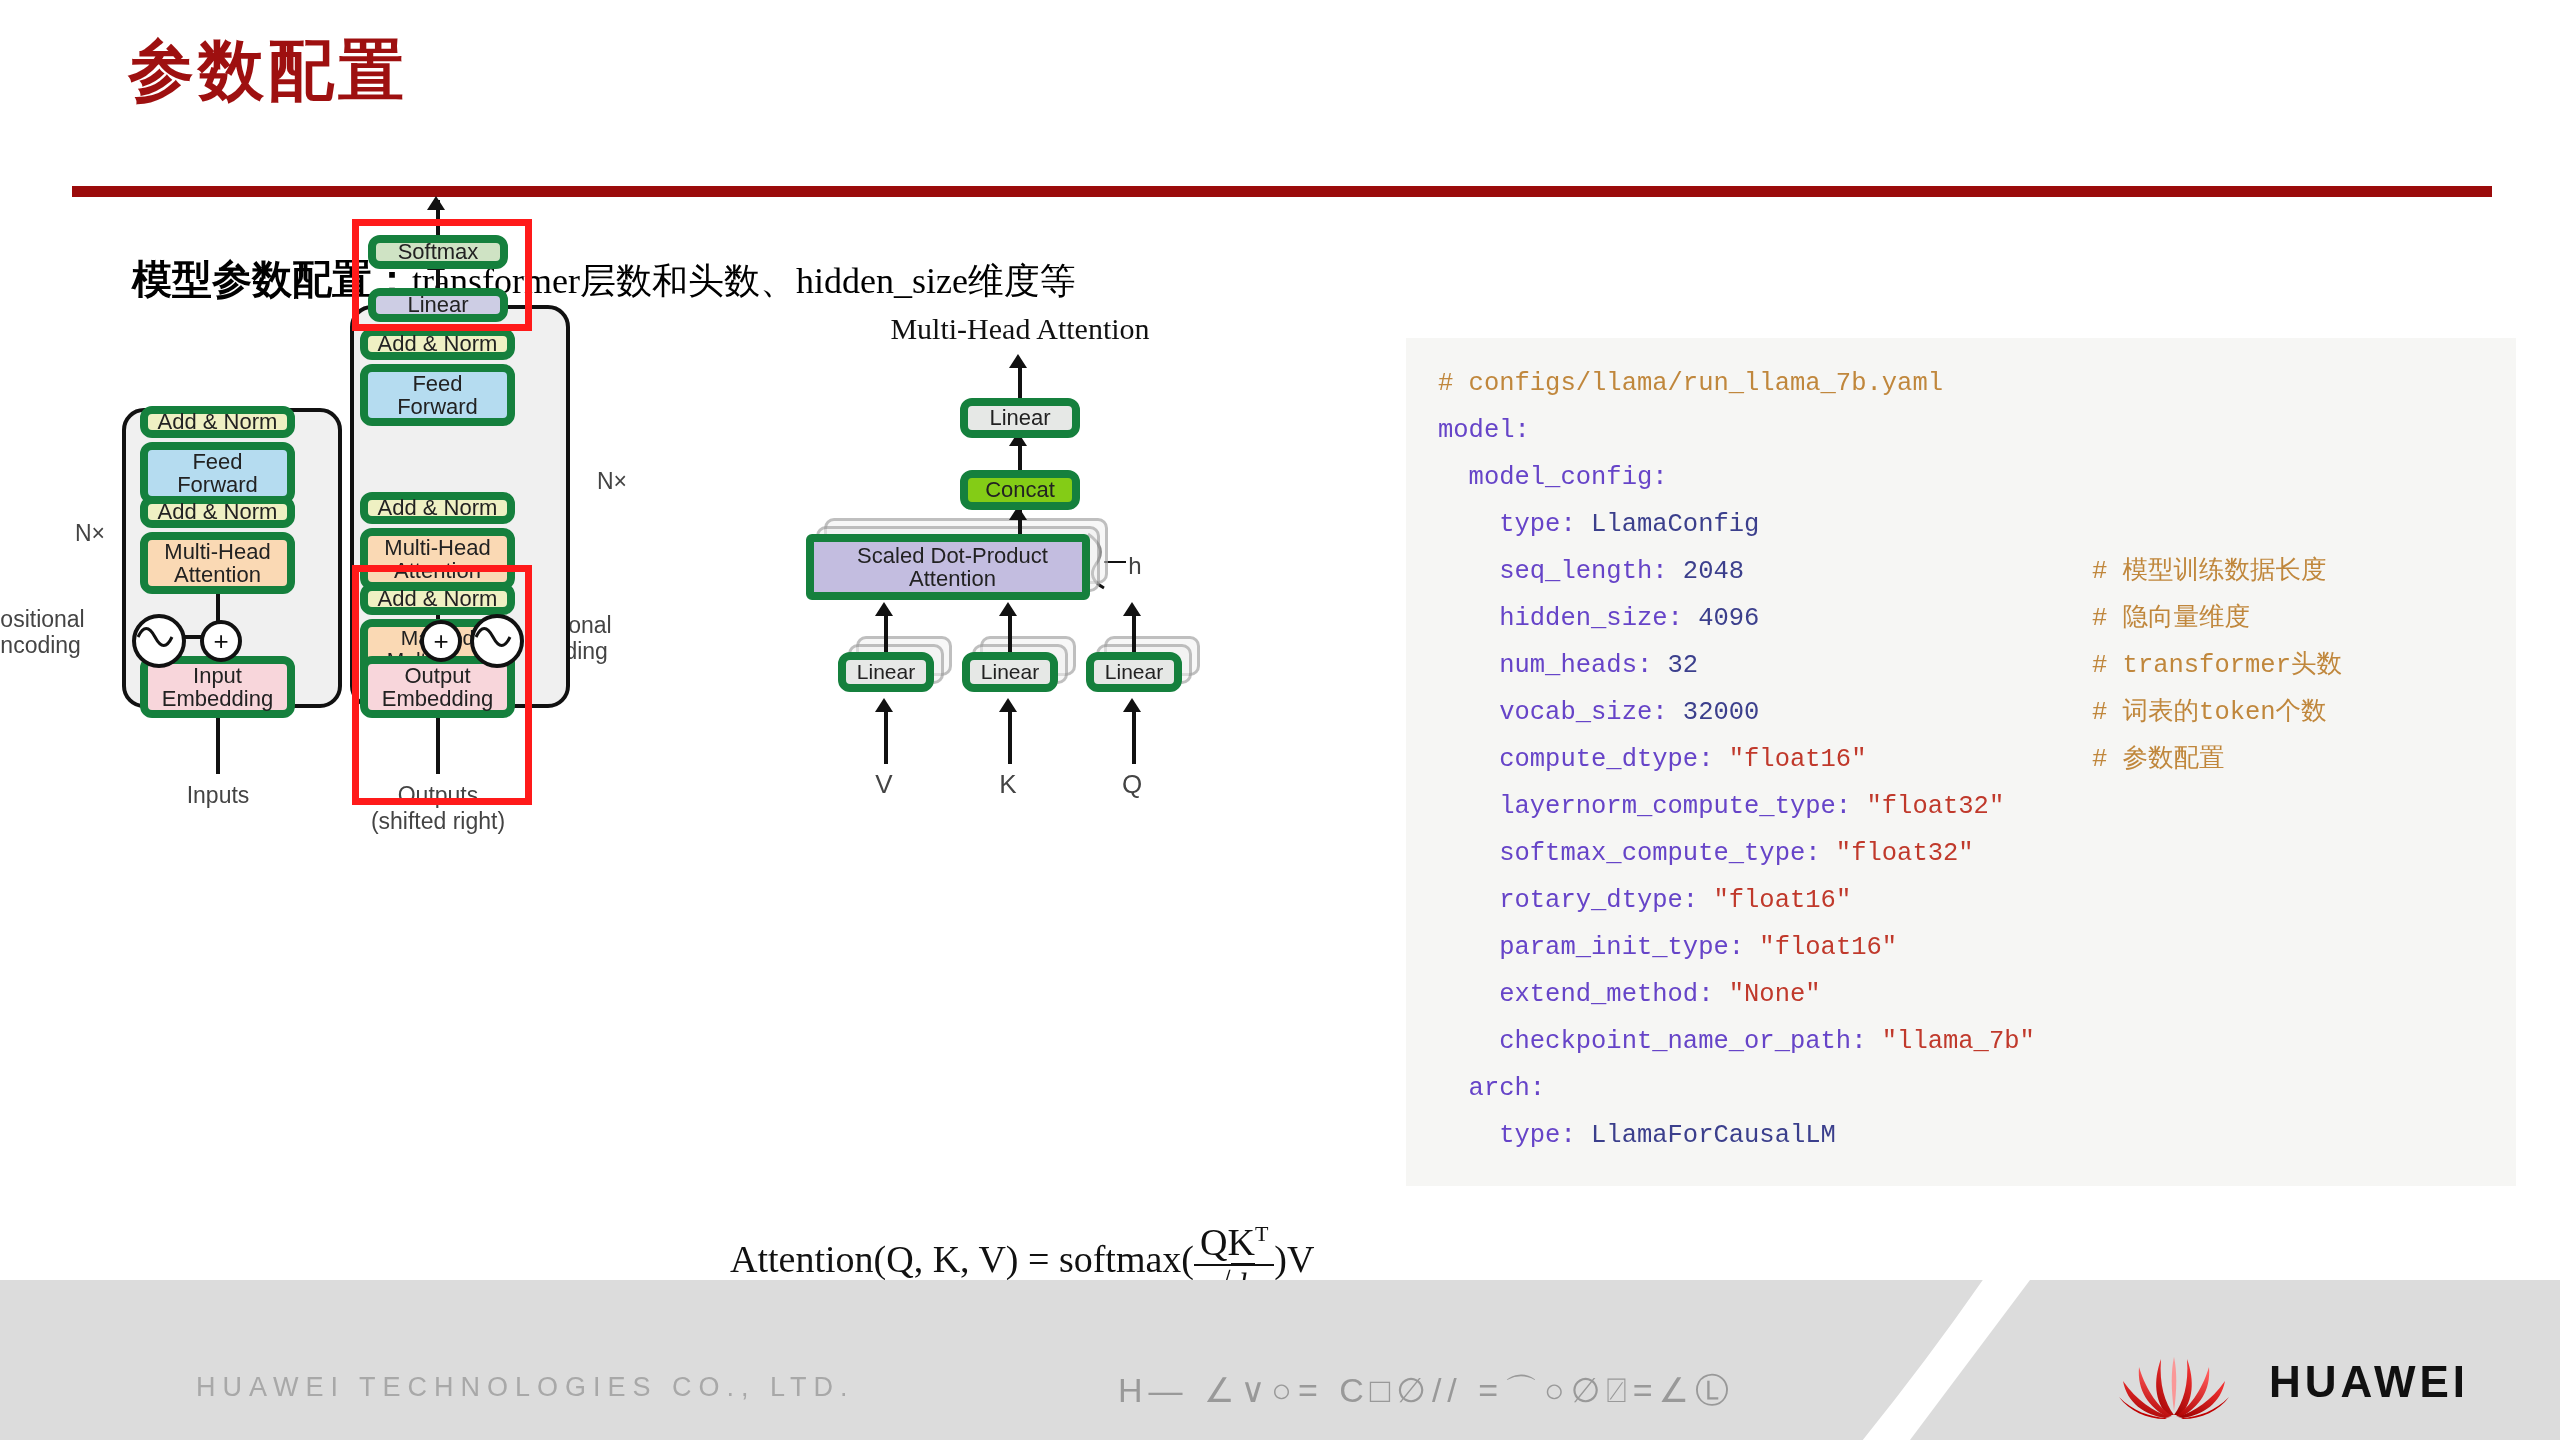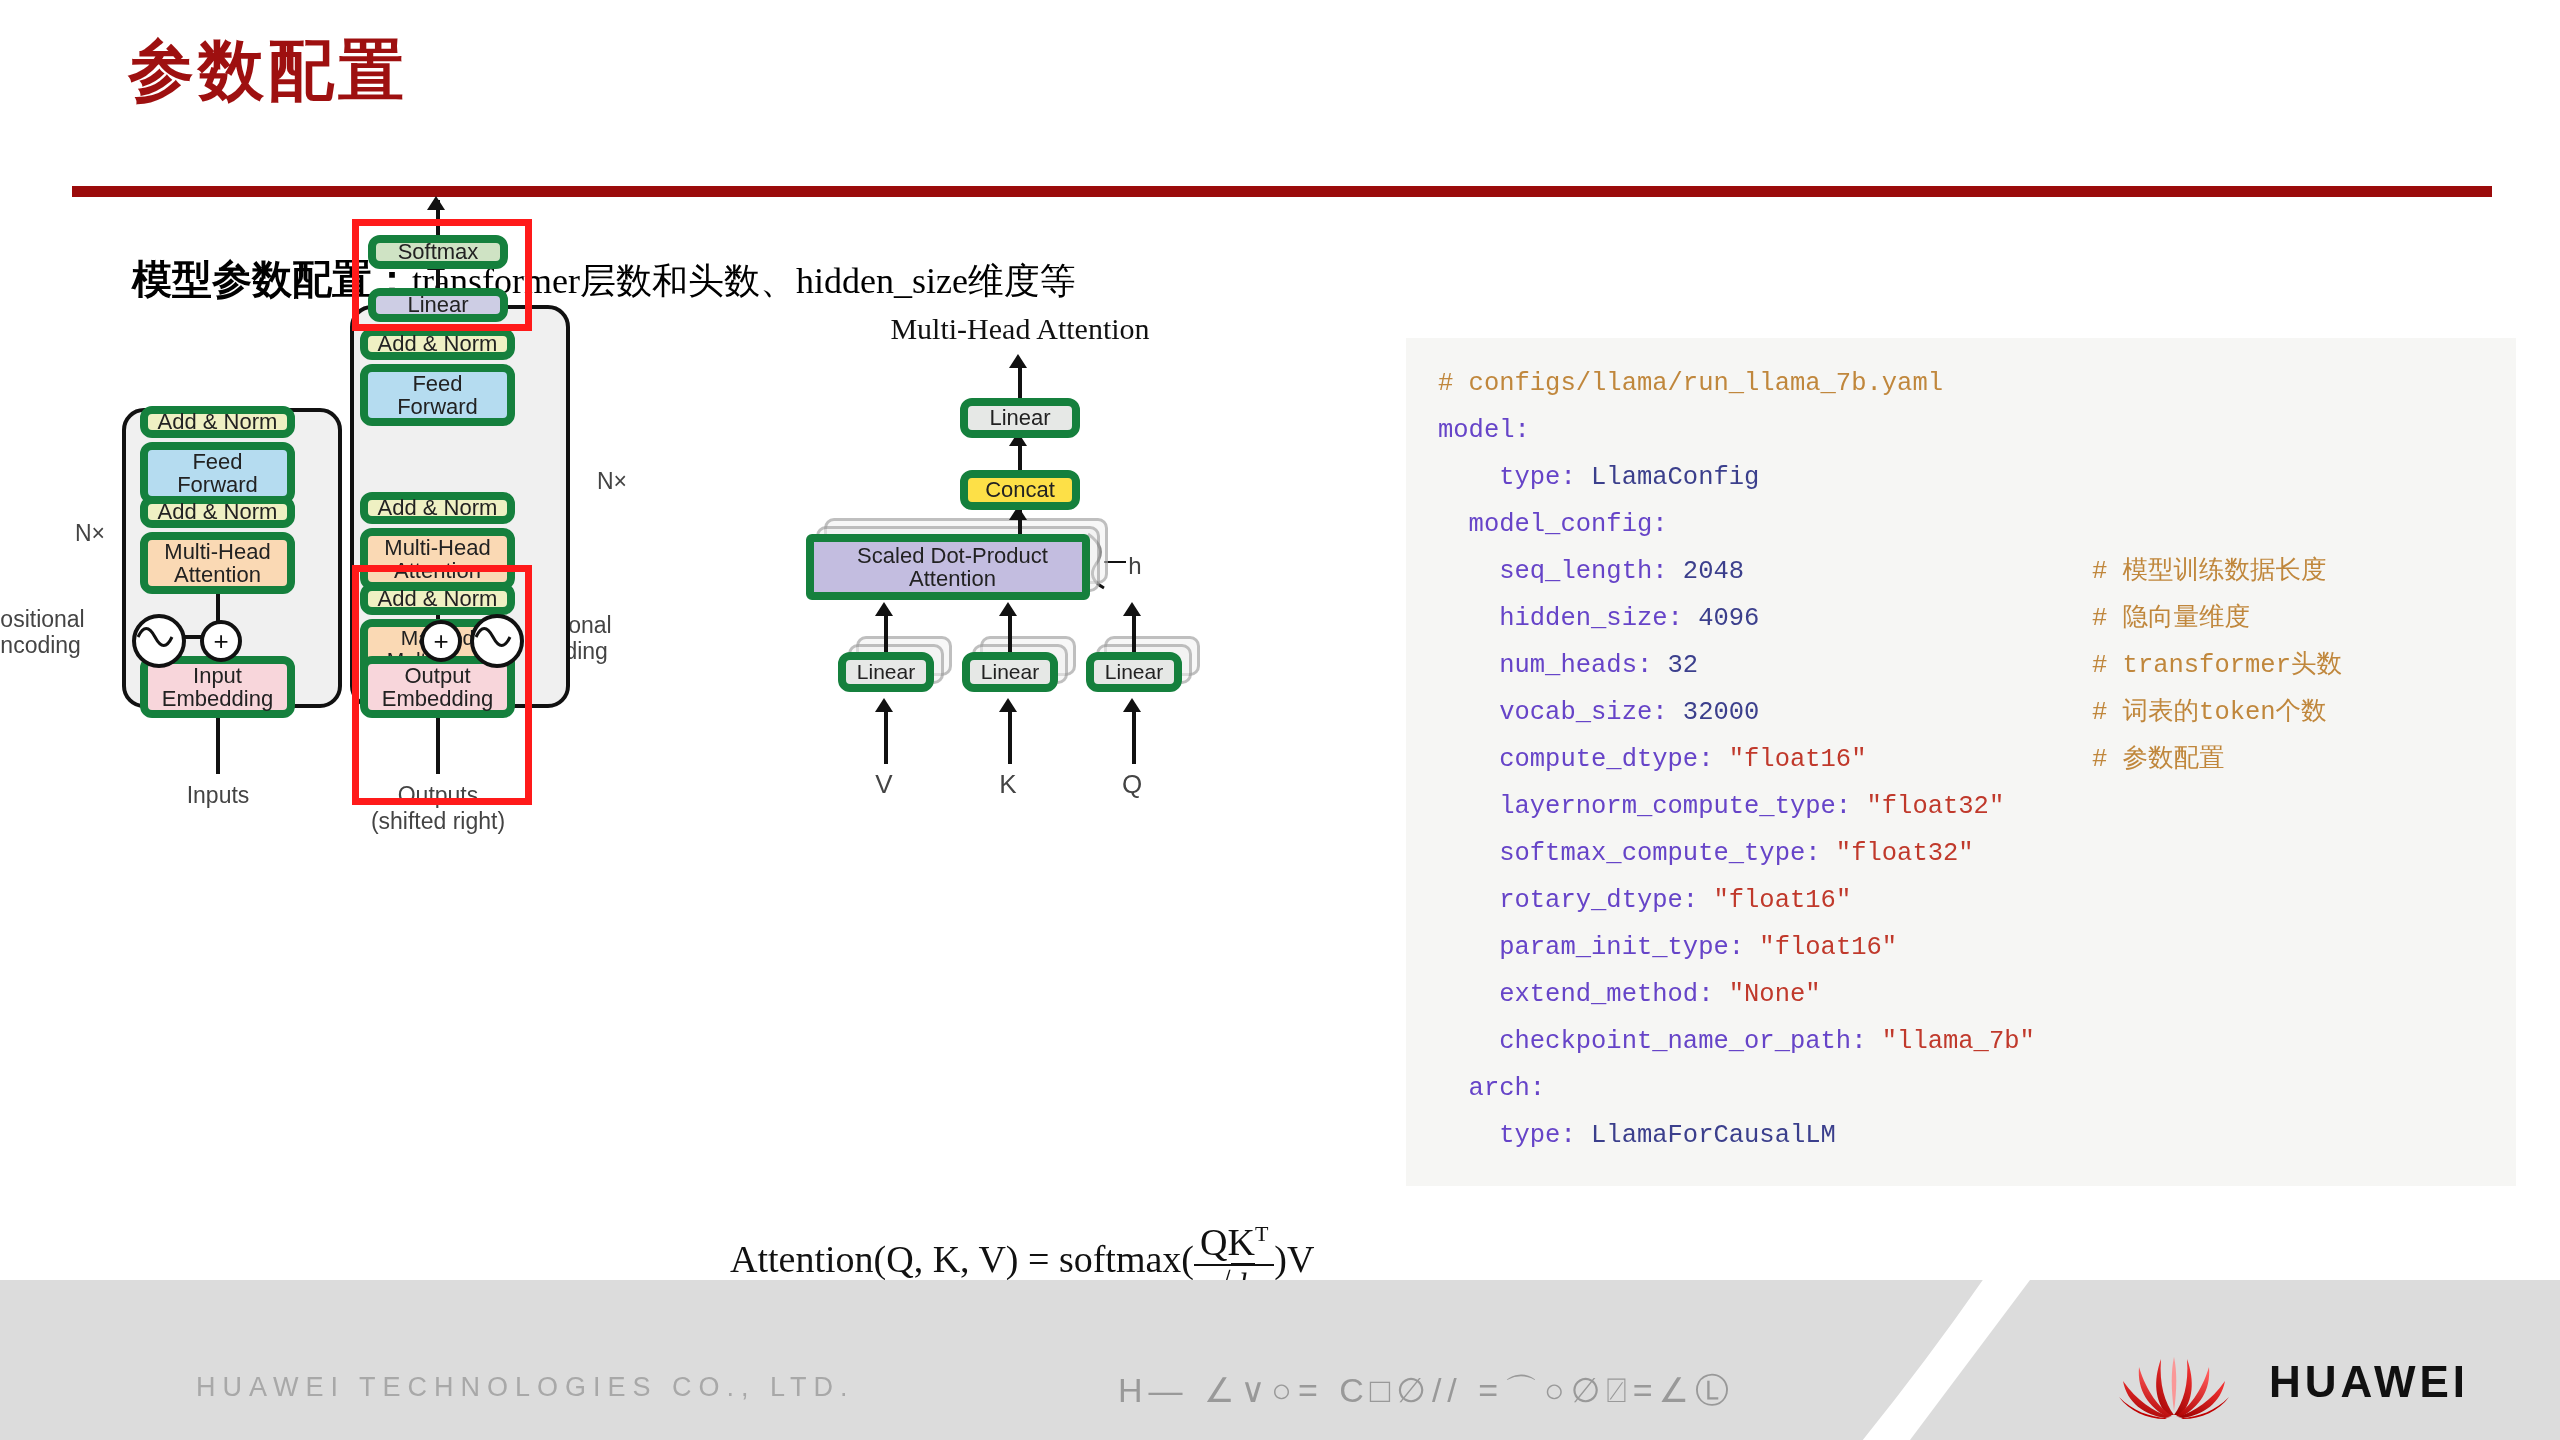--- a/index.html
+++ b/index.html
@@ -46,21 +46,21 @@
     z-index:4;
   }
   .c-green{background:#cfe3c4;}
   .c-lav{background:#cdcde4;}
   .c-yellow{background:#eff0c3;}
   .c-blue{background:#b5dcf0;}
   .c-orange{background:#fad9b4;}
   .c-pink{background:#f8d6db;}
   .c-gray{background:#e6e8e6;}
   .c-purple{background:#c3bde0;padding-left:9px;}
-  .c-conc{background:#fde047;}
+  .c-conc{background:#84cc16;}
 
   .tplate{
     position:absolute;background:#f0f0f0;
     border:4px solid #111;border-radius:22px;
     box-sizing:border-box;z-index:1;
   }
   .vline{position:absolute;background:#111;width:4px;z-index:2;}
   .hline{position:absolute;background:#111;height:4px;z-index:2;}
   .arrowup{
     position:absolute;width:0;height:0;z-index:3;
@@ -345,22 +345,22 @@
     <span>Attention(Q, K, V) = softmax(</span><span style="display:inline-block;vertical-align:middle;text-align:center;">
       <span style="display:block;border-bottom:2px solid #111;padding:0 6px;"><span>QK</span><sup style="font-size:22px;">T</sup></span>
       <span style="display:block;padding:0 6px;font-size:32px;">√<span style="border-top:2px solid #111;padding-top:1px;font-style:italic;"><span>d</span><sub style="font-size:20px;">k</sub></span></span>
     </span><span>)V</span>
   </div>
 </div>
 
 <div id="codeblock">
     <div class="cline"><span class="ctext"><span class="ccmt"># configs/llama/run_llama_7b.yaml</span></span></div>
     <div class="cline"><span class="ctext"><span class="ckey">model:</span></span></div>
+    <div class="cline"><span class="ctext"><span class="ckey">  model_config:</span></span></div>
     <div class="cline"><span class="ctext"><span class="ckey">    type:</span><span class="cval"> LlamaConfig</span></span></div>
-    <div class="cline"><span class="ctext"><span class="ckey">  model_config:</span></span></div>
     <div class="cline"><span class="ctext"><span class="ckey">    seq_length:</span><span class="cnum"> 2048</span></span><span class="rcmt"># 模型训练数据长度</span></div>
     <div class="cline"><span class="ctext"><span class="ckey">    hidden_size:</span><span class="cnum"> 4096</span></span><span class="rcmt"># 隐向量维度</span></div>
     <div class="cline"><span class="ctext"><span class="ckey">    num_heads:</span><span class="cnum"> 32</span></span><span class="rcmt"># transformer头数</span></div>
     <div class="cline"><span class="ctext"><span class="ckey">    vocab_size:</span><span class="cnum"> 32000</span></span><span class="rcmt"># 词表的token个数</span></div>
     <div class="cline"><span class="ctext"><span class="ckey">    compute_dtype:</span><span class="cstr"> "float16"</span></span><span class="rcmt"># 参数配置</span></div>
     <div class="cline"><span class="ctext"><span class="ckey">    layernorm_compute_type:</span><span class="cstr"> "float32"</span></span></div>
     <div class="cline"><span class="ctext"><span class="ckey">    softmax_compute_type:</span><span class="cstr"> "float32"</span></span></div>
     <div class="cline"><span class="ctext"><span class="ckey">    rotary_dtype:</span><span class="cstr"> "float16"</span></span></div>
     <div class="cline"><span class="ctext"><span class="ckey">    param_init_type:</span><span class="cstr"> "float16"</span></span></div>
     <div class="cline"><span class="ctext"><span class="ckey">    extend_method:</span><span class="cstr"> "None"</span></span></div>

